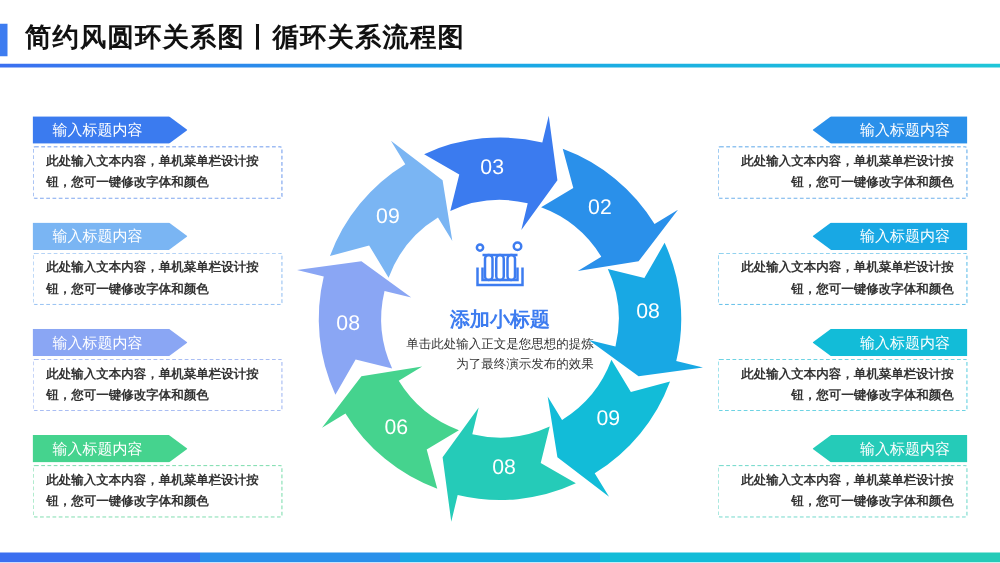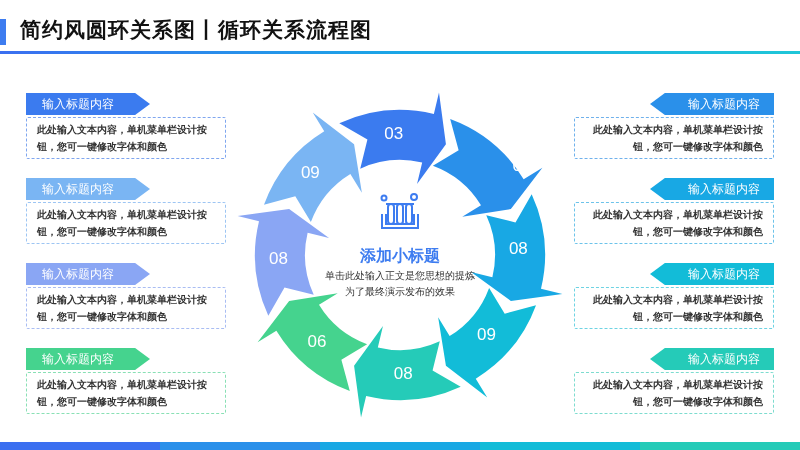--- a/index.html
+++ b/index.html
@@ -14,21 +14,21 @@
   .card { position:absolute; width:230px; }
   .tag { position:absolute; top:0; height:22px; width:124px; color:#fff; font-size:12px; line-height:22px; }
   .left .tag { left:0; clip-path:polygon(0 0,88% 0,100% 50%,88% 100%,0 100%); padding-left:16px; }
   .right .tag { right:0; clip-path:polygon(12% 0,100% 0,100% 100%,12% 100%,0 50%); text-align:right; padding-right:14px; }
   .box { position:absolute; top:24px; height:42px; width:200px; border:1px dashed; border-radius:2px;
          font-size:10px; color:#333; line-height:17px; padding:3px 10px;font-weight:bold; }
   .left .box { left:0; }
   .right .box { right:0; text-align:right; }
   svg { position:absolute; left:0; top:0; }
   .center-title { position:absolute; left:320px; top:246px; width:160px; text-align:center; color:#3d7cf0; font-size:16px; font-weight:bold; }
-  .center-body { position:absolute; left:325px; top:268px; width:150px; text-align:center; color:#333; font-size:10px; line-height:16px; }
+  .center-body { position:absolute; left:325px; top:268px; width:150px; text-align:right; color:#333; font-size:10px; line-height:16px; }
   .num { position:absolute; color:#fff; font-size:17px; font-family:"Liberation Sans",sans-serif; }
 </style>
 </head>
 <body>
 
 <div class="title-accent"></div>
 <div class="title">简约风圆环关系图丨循环关系流程图</div>
 <div class="title-line"></div>
 
 <svg id="ring" width="800" height="450">
@@ -37,21 +37,21 @@
     <path d="M486.2736015133827 215.22732493394432 L515.4946283744376 222.42714601619107 L531.6807602046367 194.29433805707293 A145 145 0 0 1 540.9936384576631 288.8495777591063 L562.385776706412 293.9853757639362 L510.8655439013544 300.9220118838108 L470.9830041890304 272.0415115614811 L492.3751424377793 277.177309566311 A95 95 0 0 0 486.2736015133827 215.22732493394432 Z" fill="#18a8e4"></path>
     <path d="M489.128176912636 287.88112042236185 L504.69952084873563 313.6345489796346 L536.0377437087602 305.1869732762365 A145 145 0 0 1 475.7622918838126 378.63282383134333 L487.25726030756346 397.3909074471334 L445.9220118838108 365.8655439013544 L438.14239522426425 317.24273199784875 L449.63736364801514 336.0008156136388 A95 95 0 0 0 489.128176912636 287.88112042236185 Z" fill="#12bcd8"></path>
     <path d="M439.7726750660557 341.2736015133827 L432.57285398380895 370.49462837443764 L460.7056619429271 386.6807602046367 A145 145 0 0 1 366.1504222408938 395.9936384576631 L361.01462423606387 417.385776706412 L354.0779881161893 365.86554390135444 L382.95848843851894 325.9830041890304 L377.82269043368905 347.3751424377793 A95 95 0 0 0 439.7726750660557 341.2736015133827 Z" fill="#25cbb8"></path>
     <path d="M367.1188795776382 344.12817691263604 L341.3654510203654 359.6995208487357 L349.8130267237636 391.0377437087602 A145 145 0 0 1 276.36717616865667 330.7622918838126 L257.6090925528666 342.25726030756357 L289.1344560986456 300.92201188381085 L337.7572680021513 293.1423952242643 L318.99918438636126 304.6373636480152 A95 95 0 0 0 367.1188795776382 344.12817691263604 Z" fill="#45d38e"></path>
     <path d="M313.72639848661726 294.7726750660557 L284.50537162556236 287.5728539838089 L268.3192397953632 315.70566194292707 A145 145 0 0 1 259.0063615423369 221.15042224089368 L237.61422329358803 216.01462423606375 L289.1344560986456 209.0779881161892 L329.0169958109696 237.95848843851888 L307.6248575622207 232.82269043368896 A95 95 0 0 0 313.72639848661726 294.7726750660557 Z" fill="#8aa6f4"></path>
     <path d="M310.871823087364 222.11887957763815 L295.30047915126437 196.3654510203654 L263.9622562912398 204.81302672376353 A145 145 0 0 1 324.23770811618743 131.3671761686566 L312.74273969243654 112.6090925528666 L354.07798811618926 144.13445609864556 L361.85760477573575 192.75726800215125 L350.36263635198486 173.99918438636124 A95 95 0 0 0 310.871823087364 222.11887957763815 Z" fill="#7ab5f3"></path>
   </svg>
 
 <div id="nums">
     <div class="num" style="left: 384.289px; top: 124.093px;">03</div>
-    <div class="num" style="left: 470.456px; top: 155.881px; margin-left: 42px;">02</div>
+    <div class="num" style="left: 470.456px; top: 155.881px;">02</div>
     <div class="num" style="left: 508.907px; top: 239.289px;">08</div>
     <div class="num" style="left: 477.119px; top: 325.456px;">09</div>
     <div class="num" style="left: 393.711px; top: 363.907px;">08</div>
     <div class="num" style="left: 307.544px; top: 332.119px;">06</div>
     <div class="num" style="left: 269.093px; top: 248.711px;">08</div>
     <div class="num" style="left: 300.881px; top: 162.544px;">09</div>
   </div>
 
 <div style="position:absolute;left:378px;top:192px;width:44px;height:44px;">
   <svg width="44" height="44" viewBox="0 0 44 44">

